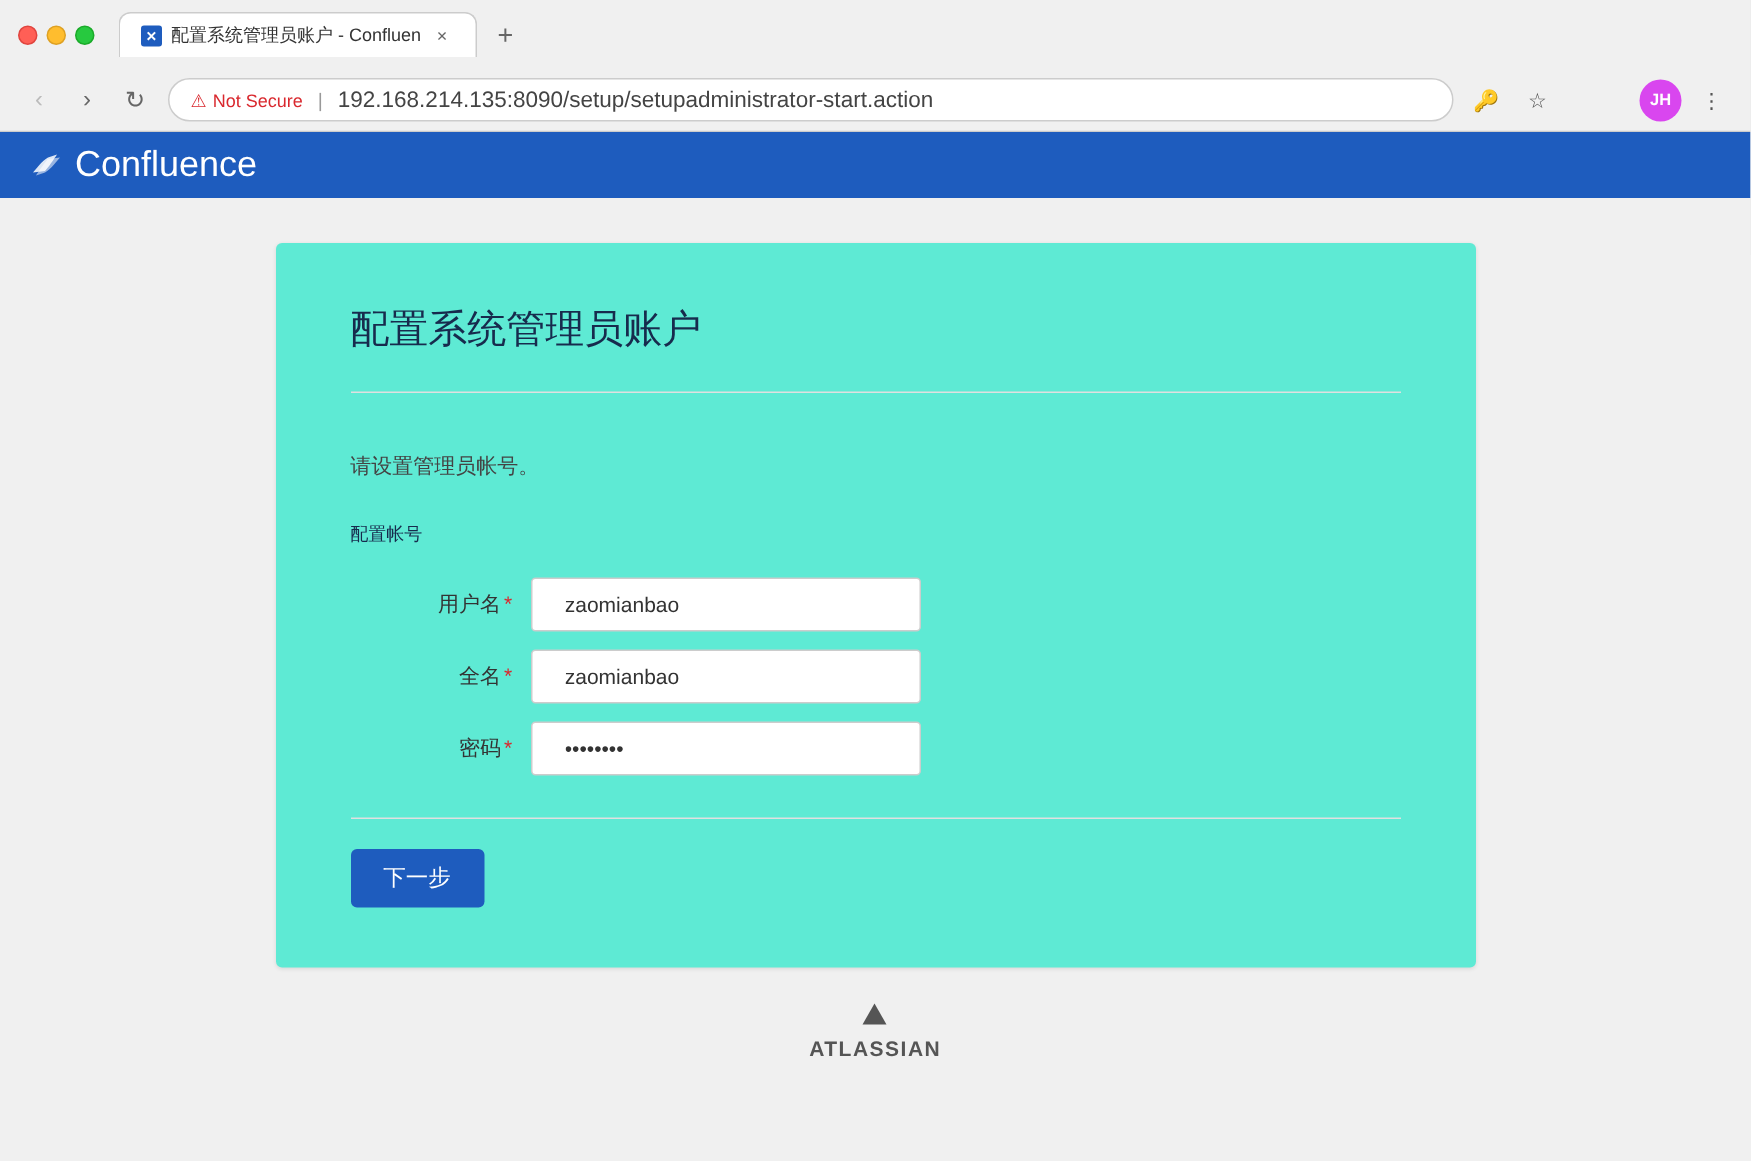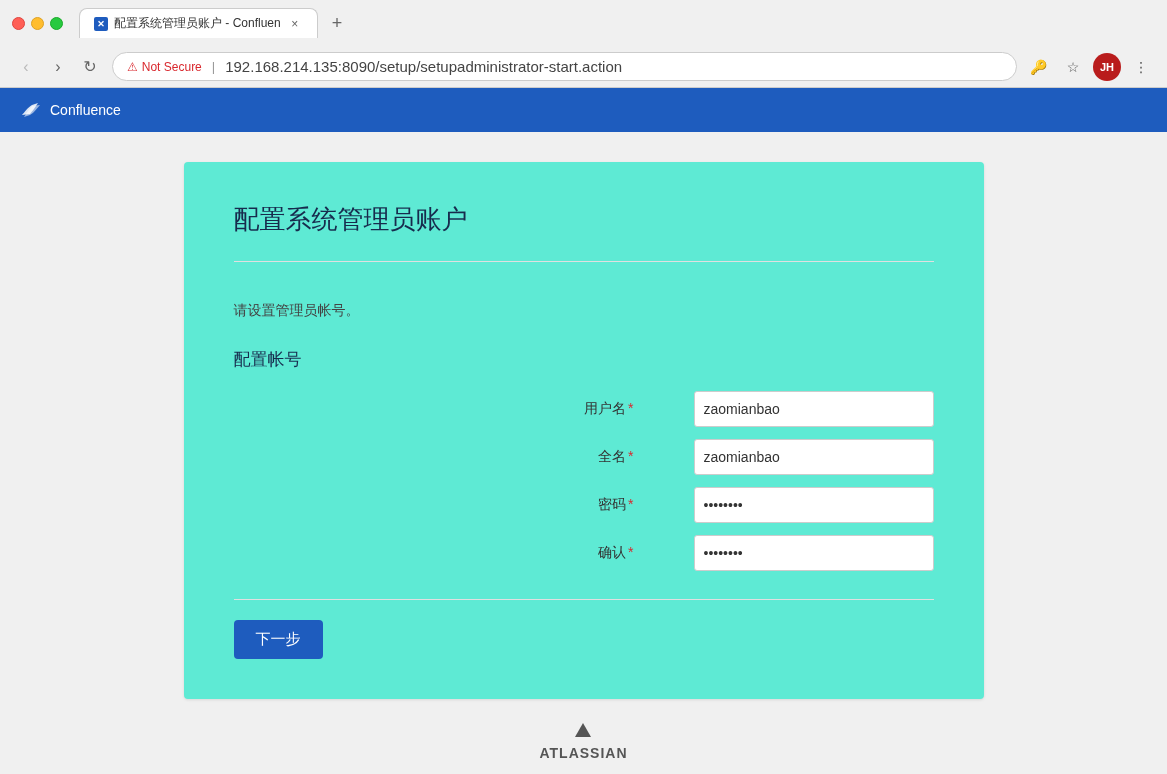--- a/index.html
+++ b/index.html
@@ -188,47 +188,48 @@
       display: flex;
       align-items: center;
       justify-content: center;
       border-radius: 50%;
       font-size: 14px;
     }
 
     .avatar-btn {
       width: 28px;
       height: 28px;
-      background: #b91c1c;
+      background: #d946ef;
       border-radius: 50%;
       display: flex;
       align-items: center;
       justify-content: center;
       color: white;
       font-size: 11px;
       font-weight: bold;
       border: none;
       cursor: pointer;
+      margin-left: 48px;
     }
 
     
     .confluence-header {
       background: #1e5cbe;
       padding: 0 20px;
       height: 44px;
       display: flex;
       align-items: center;
     }
 
     .confluence-logo {
       display: flex;
       align-items: center;
       gap: 8px;
       color: white;
-      font-size: 14px;
+      font-size: 24px;
       font-weight: 500;
     }
 
     .confluence-icon {
       width: 22px;
       height: 22px;
       display: flex;
       align-items: center;
       justify-content: center;
     }
@@ -265,57 +266,55 @@
     }
 
     .subtitle {
       font-size: 14px;
       color: #444;
       margin-bottom: 28px;
       margin-top: 40px;
     }
 
     .section-title {
-      font-size: 17px;
+      font-size: 12px;
       font-weight: 500;
       color: #172b4d;
       margin-bottom: 20px;
     }
 
     .form-group {
       display: flex;
       align-items: center;
       margin-bottom: 12px;
-      justify-content: flex-end;
     }
 
     .form-label {
       width: 120px;
       text-align: right;
       padding-right: 12px;
       font-size: 14px;
       color: #333;
       flex-shrink: 0;
     }
 
     .required-star {
       color: #d9282e;
       margin-left: 2px;
     }
 
     .form-input {
-      width: 240px;
+      width: 260px;
       height: 36px;
       border: 1px solid #ccc;
       border-radius: 3px;
-      padding: 0 9px;
+      padding: 0 22px;
       font-size: 14px;
       color: #333;
       outline: none;
-      margin-left: 48px;
     }
 
     .form-input.email-field {
       background: #e8f0fe;
       border-color: #4c9aff;
     }
 
     .bottom-divider {
       border: none;
       border-top: 1px solid #e0e0e0;
@@ -445,26 +444,20 @@
     </div>
 
 
     <div class="form-group">
       <label class="form-label">
         <span>密码</span><span class="required-star">*</span>
       </label>
       <input class="form-input" type="password" value="password" style="">
     </div>
 
-    <div class="form-group">
-      <label class="form-label">
-        <span>确认</span><span class="required-star">*</span>
-      </label>
-      <input class="form-input" type="password" value="password" style="">
-    </div>
 
     <hr class="bottom-divider">
 
     <div class="button-row">
       <button class="btn-next">下一步</button>
     </div>
   </div>
 
   <div class="atlassian-footer">
     <div class="atlassian-logo">

